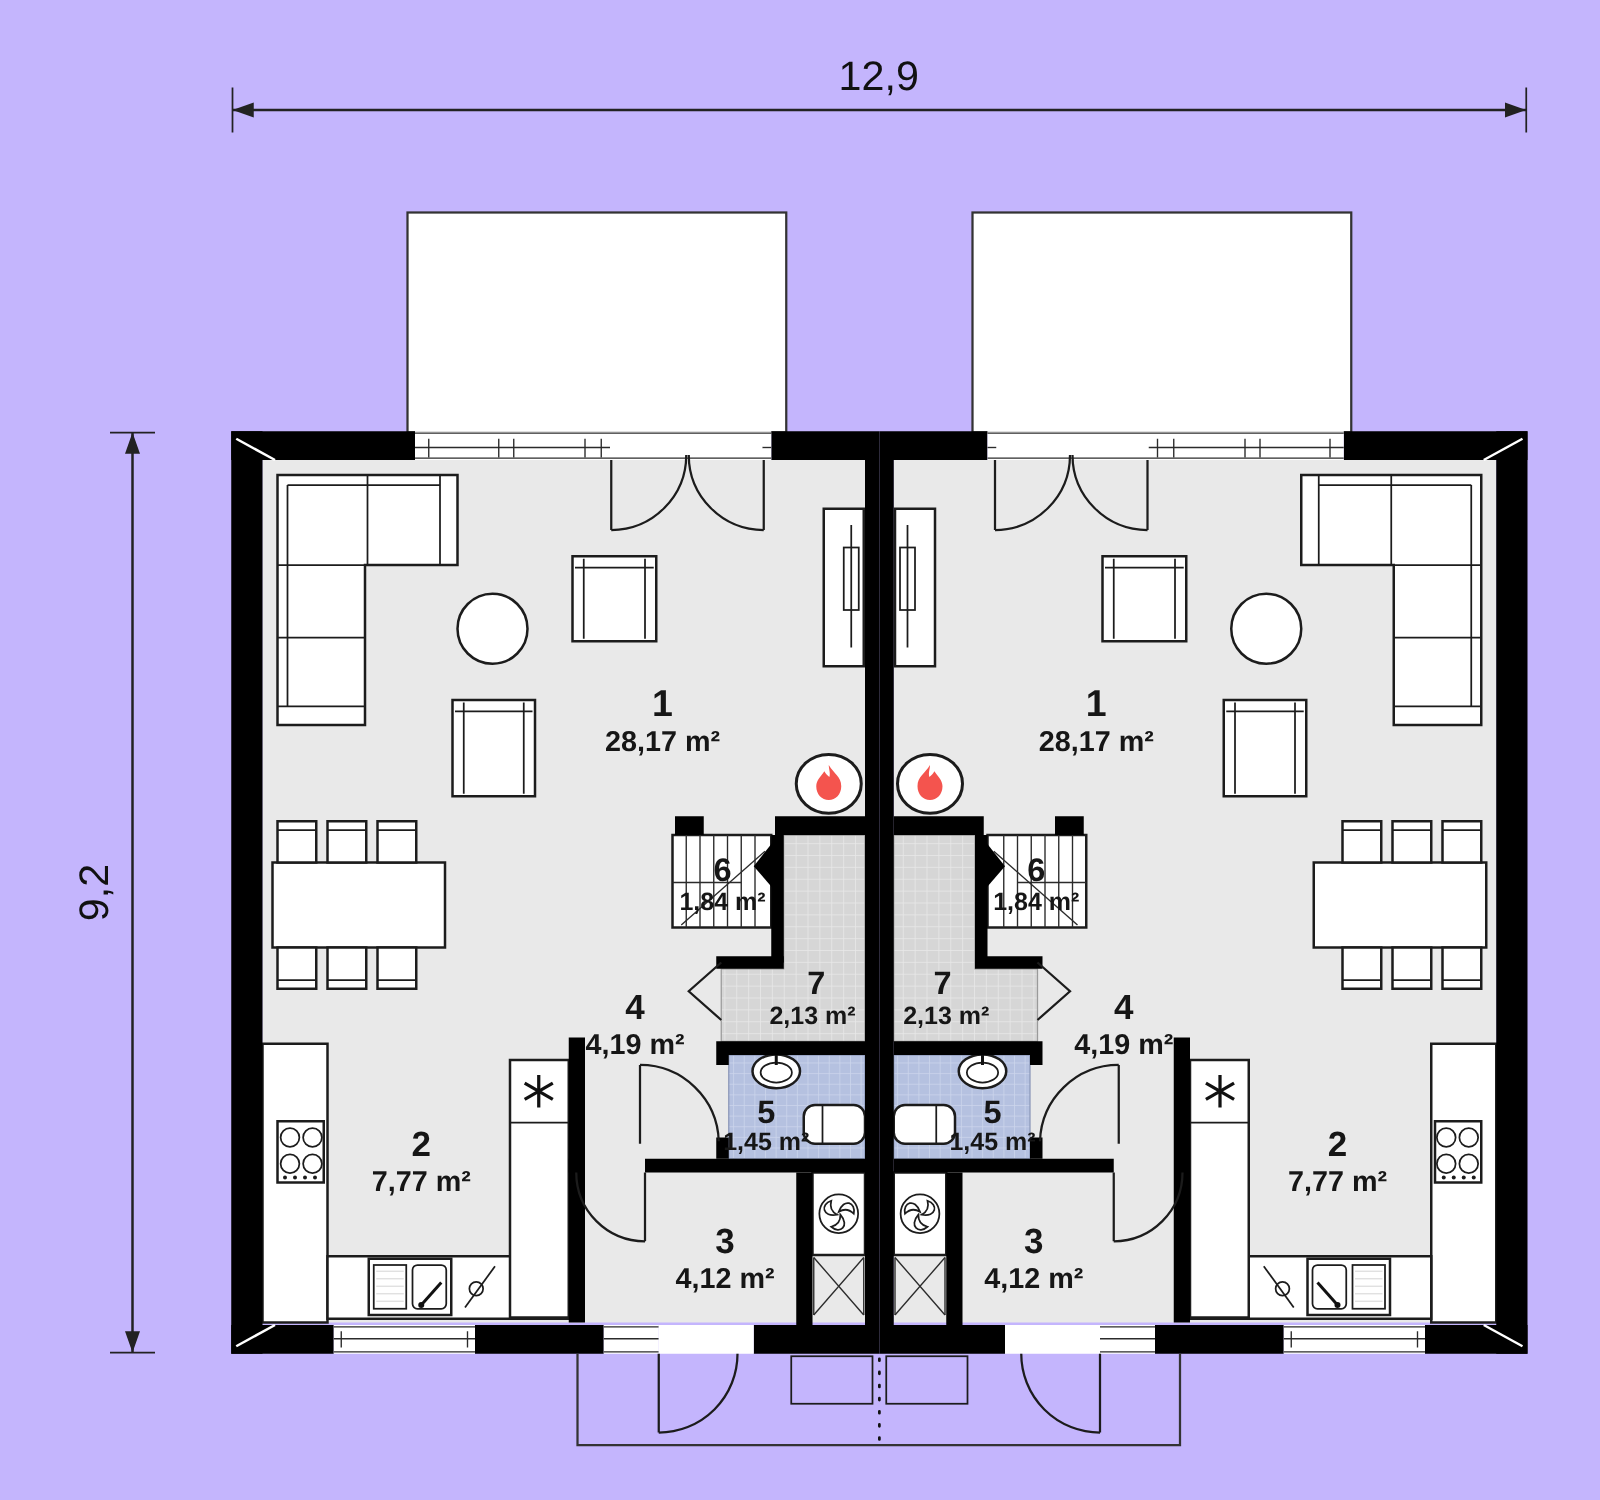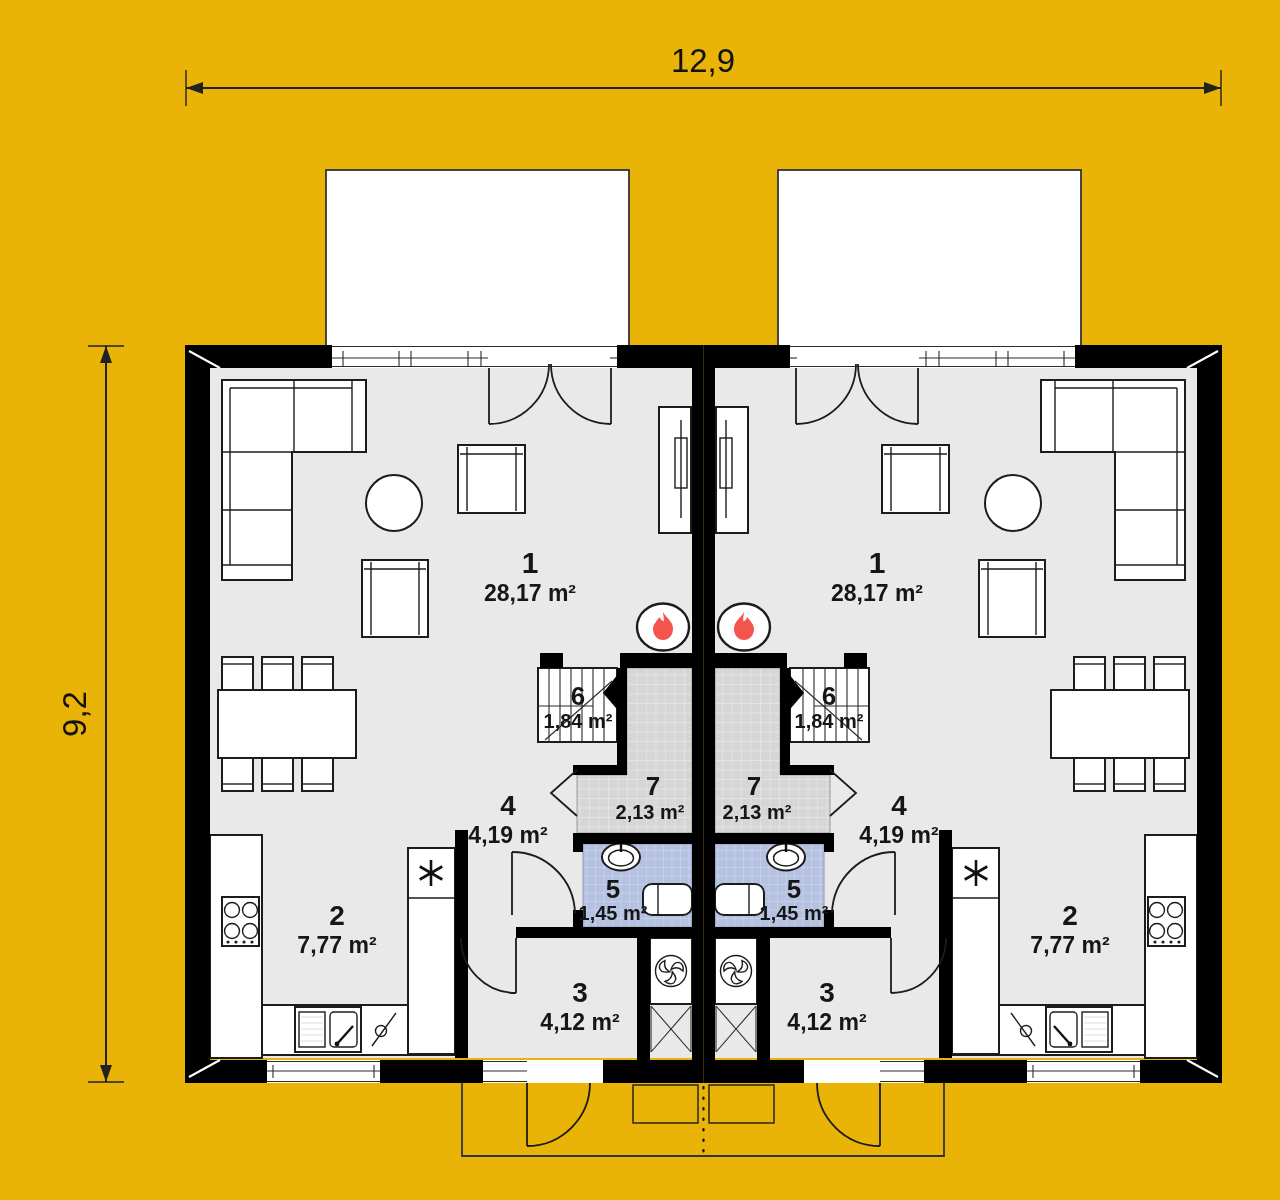--- a/index.html
+++ b/index.html
@@ -1,16 +1,16 @@
 <!DOCTYPE html>
 <html><head>
 <meta charset="utf-8">
 <style>
   html,body{margin:0;padding:0;background:#ffffff;}
-  .stage{width:1280px;height:1200px;position:relative;background:#eab308;overflow:hidden;}
+  .stage{width:1280px;height:1200px;position:relative;background:#c4b5fd;overflow:hidden;}
   svg{display:block;}
   .w{fill:#000;}
   .thin{stroke:#2b2b2b;stroke-width:1.1;fill:none;}
   .furn{fill:#fff;stroke:#1c1c1c;stroke-width:2;}
   .furnl{stroke:#1c1c1c;stroke-width:1.4;fill:none;}
   .arc{stroke:#1c1c1c;stroke-width:1.8;fill:none;}
   .outline{fill:#fff;stroke:#333;stroke-width:1.8;}
   text{font-family:"Liberation Sans","DejaVu Sans",sans-serif;fill:#161616;}
   .dim{font-size:33px;font-weight:400;fill:#111;}
   .num{font-weight:700;text-anchor:middle;}

